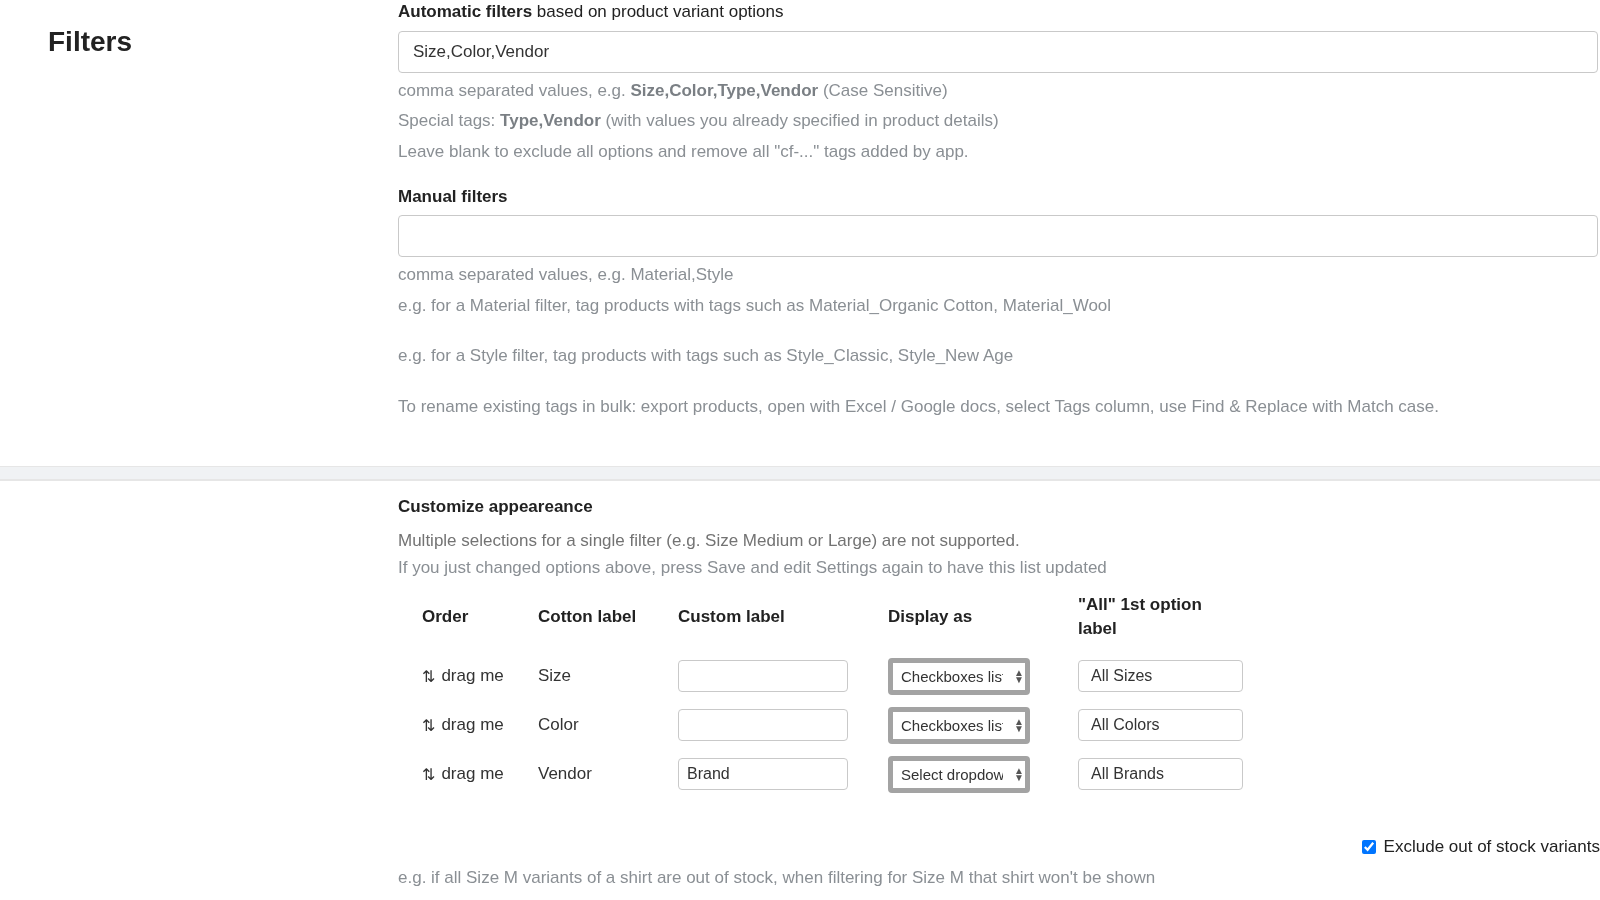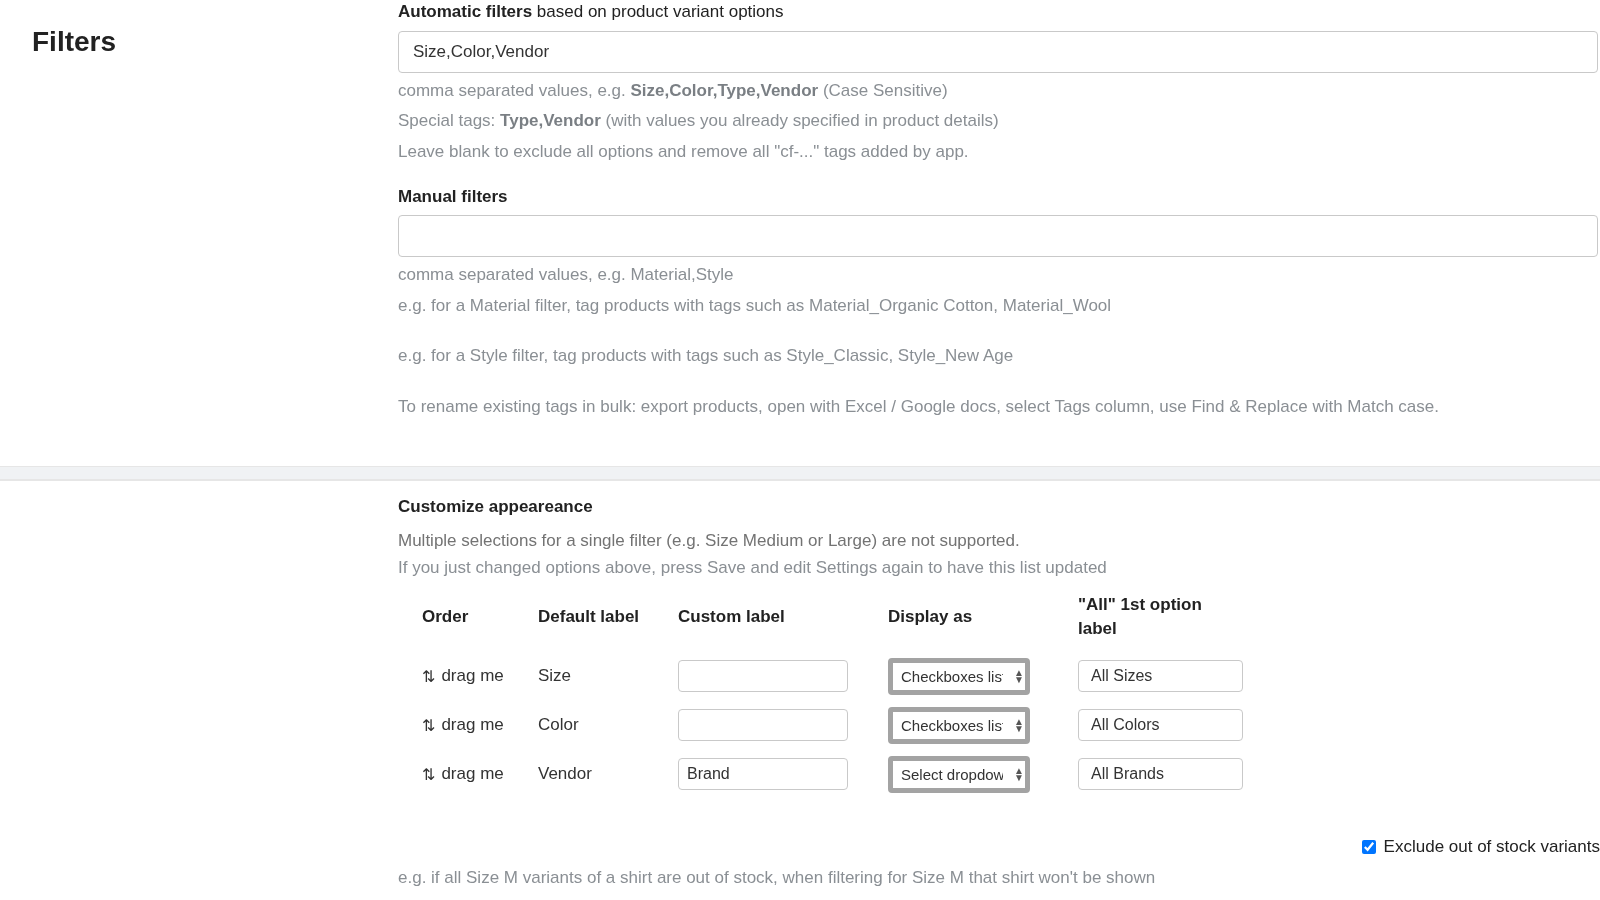--- a/index.html
+++ b/index.html
@@ -25,20 +25,21 @@
     }
     .sidebar {
       width: 398px;
       padding: 22px 32px;
       flex-shrink: 0;
     }
     .sidebar h2 {
       font-size: 28px;
       font-weight: 600;
       color: #222;
+      margin-left: 16px;
     }
     .main {
       flex: 1;
       padding: 0 0 20px 0;
     }
     .field-group { margin-top: 0; }
     .label-row {
       font-size: 17px;
       color: #222;
       margin-bottom: 6px;
@@ -223,21 +224,21 @@
     <div class="sidebar"></div>
     <div class="main">
       <div class="section-title">Customize appeareance</div>
       <div class="warning">Multiple selections for a single filter (e.g. Size Medium or Large) are not supported.</div>
       <div class="subnote">If you just changed options above, press Save and edit Settings again to have this list updated</div>
 
       <table class="appearance">
         <thead>
           <tr>
             <th class="col-order">Order</th>
-            <th class="col-default">Default label</th>
+            <th class="col-default">Cotton label</th>
             <th class="col-custom">Custom label</th>
             <th class="col-display">Display as</th>
             <th class="col-all">"All" 1st option label</th>
           </tr>
         </thead>
         <tbody id="appearance-rows">
             <tr>
               <td><span class="drag-handle">
                   <span class="icon">⇅</span>
                   <span>drag me</span>

